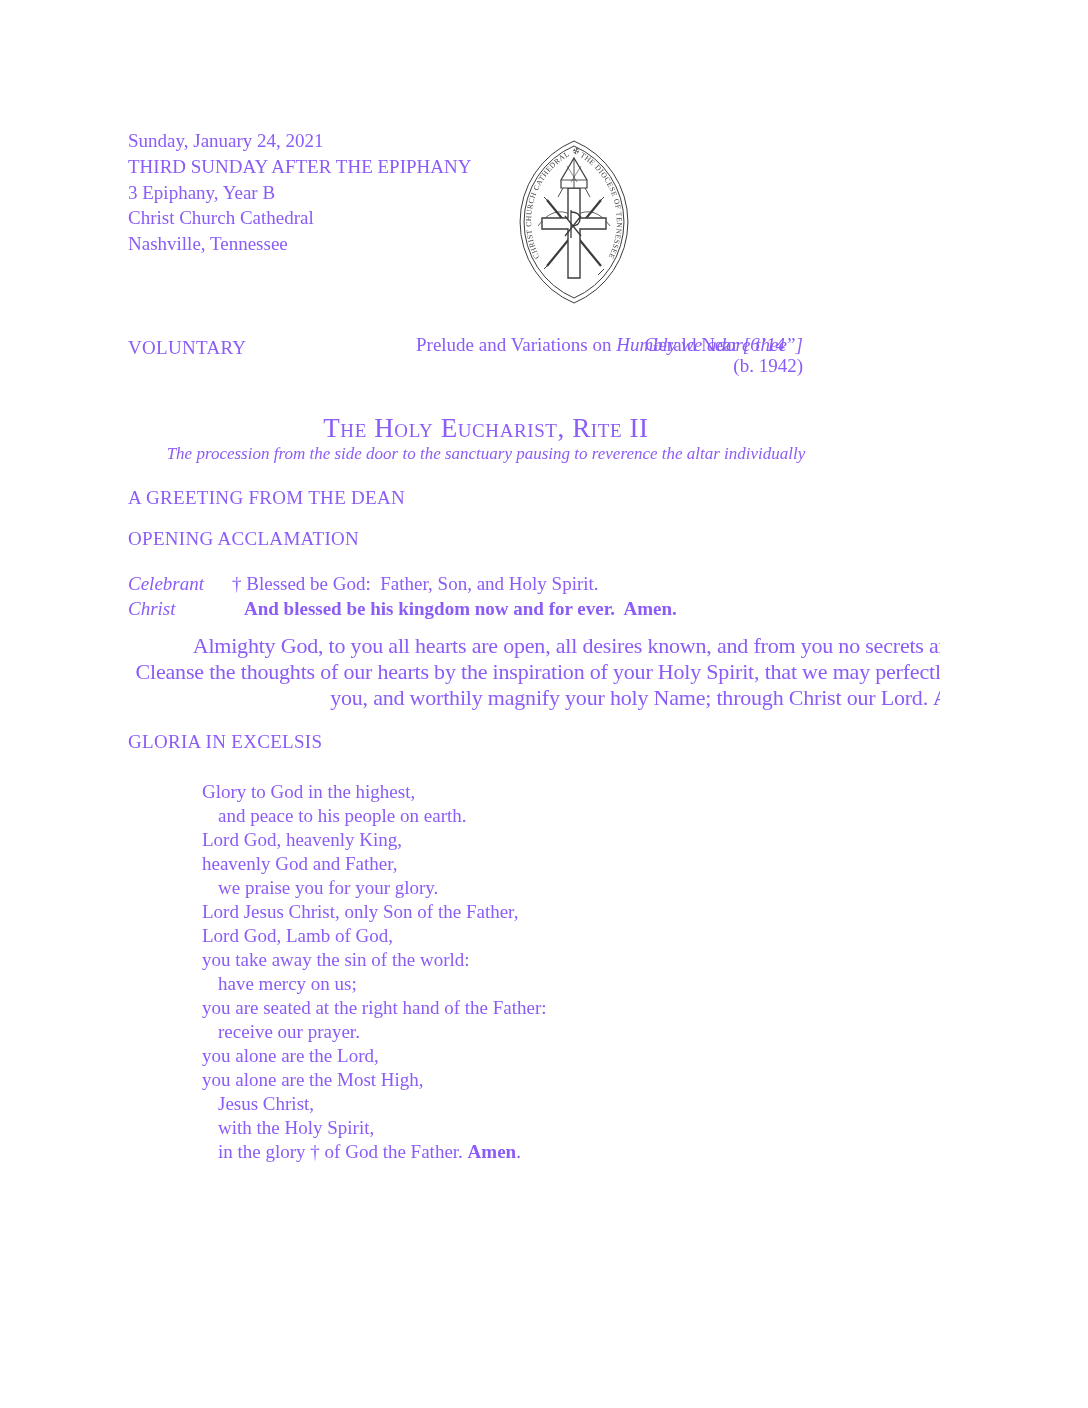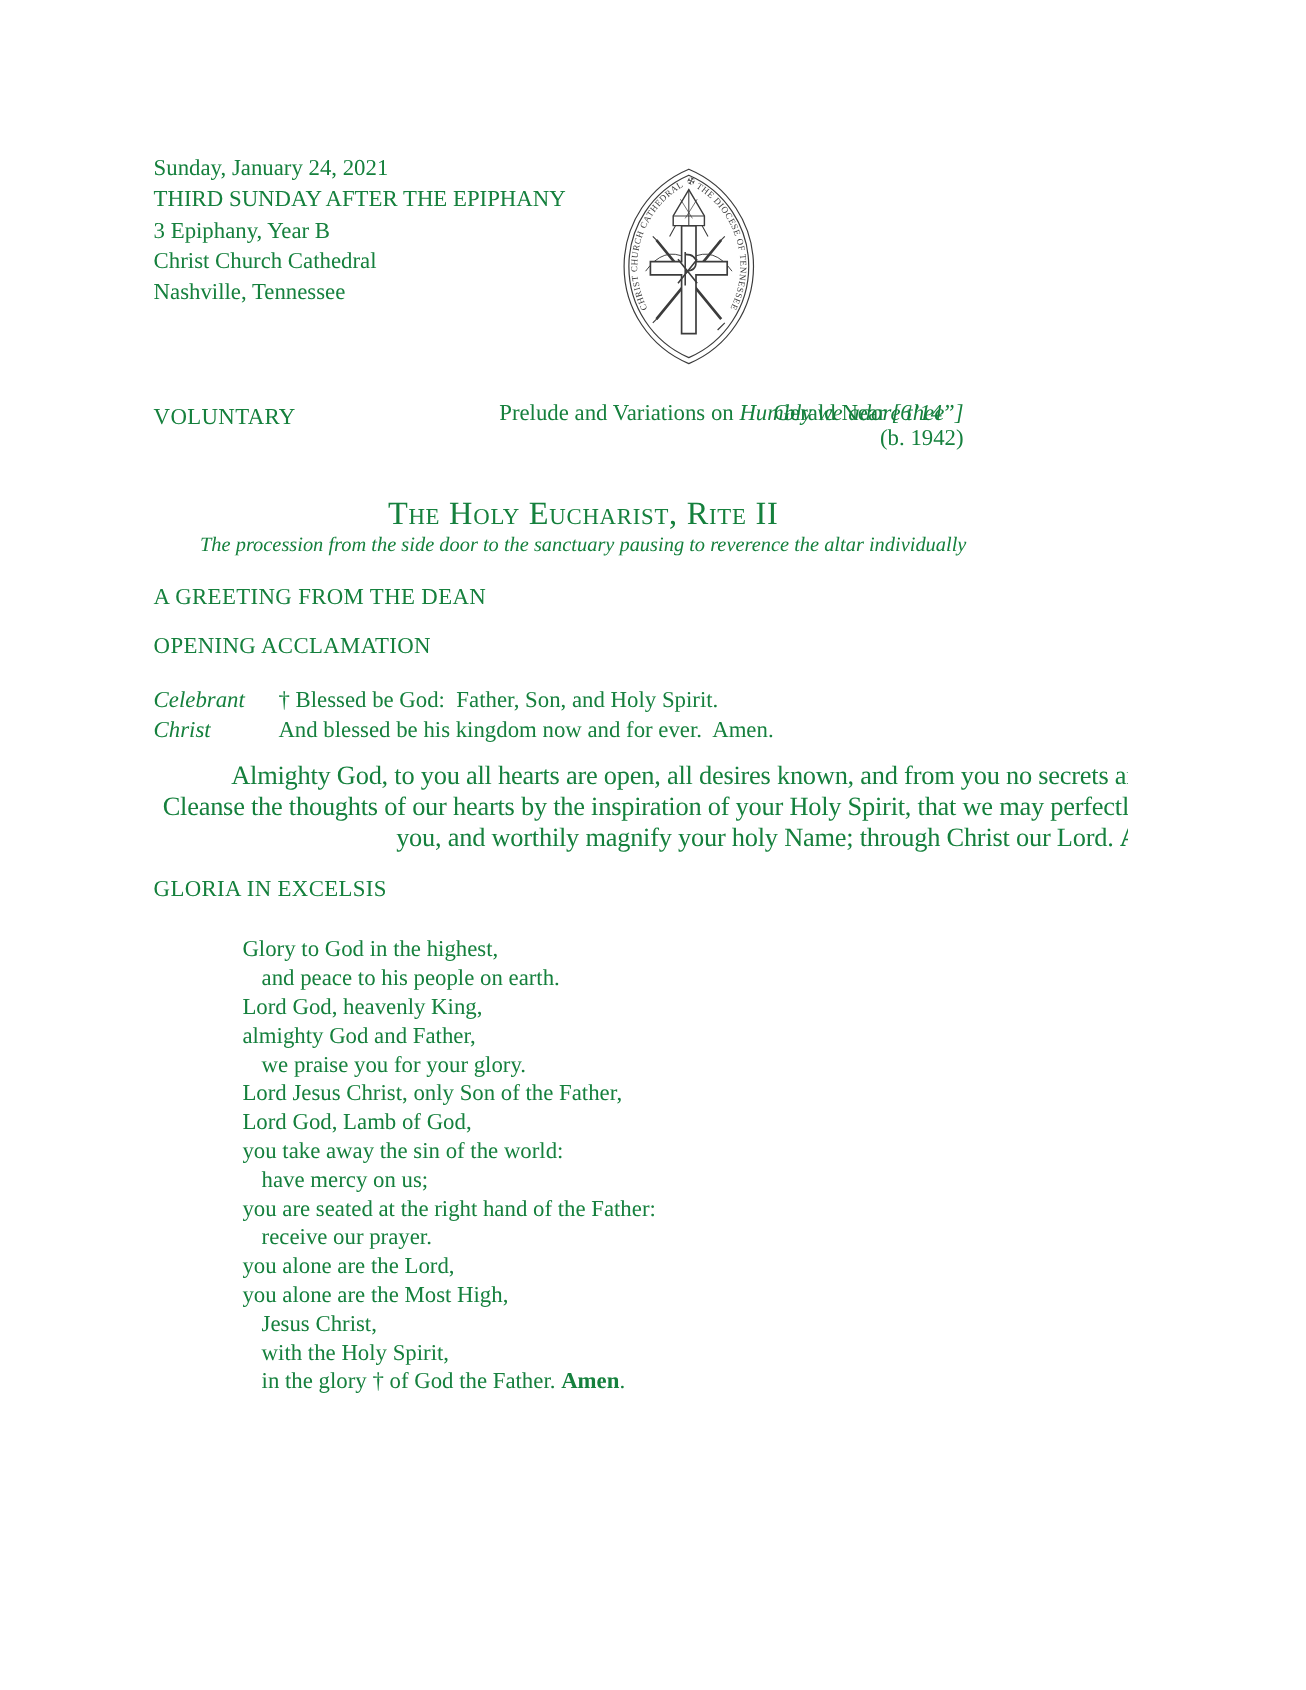--- a/index.html
+++ b/index.html
@@ -1,21 +1,21 @@
 <!DOCTYPE html>
 <html><head>
 <meta charset="utf-8">
 <style>
   html, body { margin: 0; padding: 0; background: #ffffff; }
   .page {
     position: relative;
     width: 940px;
     height: 1408px;
     background: #ffffff;
-    color: #15803d;
+    color: #8b5cf6;
     font-family: "Liberation Serif", "DejaVu Serif", serif;
     font-size: 19px;
     overflow: hidden;
   }
 
   
   .header-block {
     position: absolute;
     left: 128px;
     top: 128px;
@@ -63,21 +63,21 @@
     font-style: italic;
     font-size: 17px;
     white-space: nowrap;
   }
 
   
   .versicles { position: absolute; left: 128px; top: 571px; line-height: 25px; }
   .versicle-row { display: flex; }
   .speaker { font-style: italic; width: 104px; flex: 0 0 auto; }
   .resp { white-space: nowrap; }
-  .resp.bold { font-weight: normal; }
+  .resp.bold { font-weight: bold; margin-left: 12px; }
 
   
   .collect {
     position: absolute;
     left: 128px; top: 633px;
     width: 866px;
     line-height: 26px;
     font-size: 22px;
     letter-spacing: -0.2px;
     text-align: right;
@@ -162,21 +162,21 @@
       </div>
     </div>
 
   <div class="collect"><span>Almighty God, to you all hearts are open, all desires known, and from you no secrets are hid: Cleanse the thoughts of our hearts by the inspiration of your Holy Spirit, that we may perfectly love you, and worthily magnify your holy Name; through Christ our Lord. </span><b>Amen</b><span>.</span></div>
 
   <div class="section-heading" id="gloria-heading">GLORIA IN EXCELSIS</div>
   <div class="poem">
       <div class="poem-line"><span>Glory to God in the highest,</span></div>
       <div class="poem-line indent"><span>and peace to his people on earth.</span></div>
       <div class="poem-line"><span>Lord God, heavenly King,</span></div>
-      <div class="poem-line"><span>almighty God and Father,</span></div>
+      <div class="poem-line"><span>heavenly God and Father,</span></div>
       <div class="poem-line indent"><span>we praise you for your glory.</span></div>
       <div class="poem-line"><span>Lord Jesus Christ, only Son of the Father,</span></div>
       <div class="poem-line"><span>Lord God, Lamb of God,</span></div>
       <div class="poem-line"><span>you take away the sin of the world:</span></div>
       <div class="poem-line indent"><span>have mercy on us;</span></div>
       <div class="poem-line"><span>you are seated at the right hand of the Father:</span></div>
       <div class="poem-line indent"><span>receive our prayer.</span></div>
       <div class="poem-line"><span>you alone are the Lord,</span></div>
       <div class="poem-line"><span>you alone are the Most High,</span></div>
       <div class="poem-line indent"><span>Jesus Christ,</span></div>

